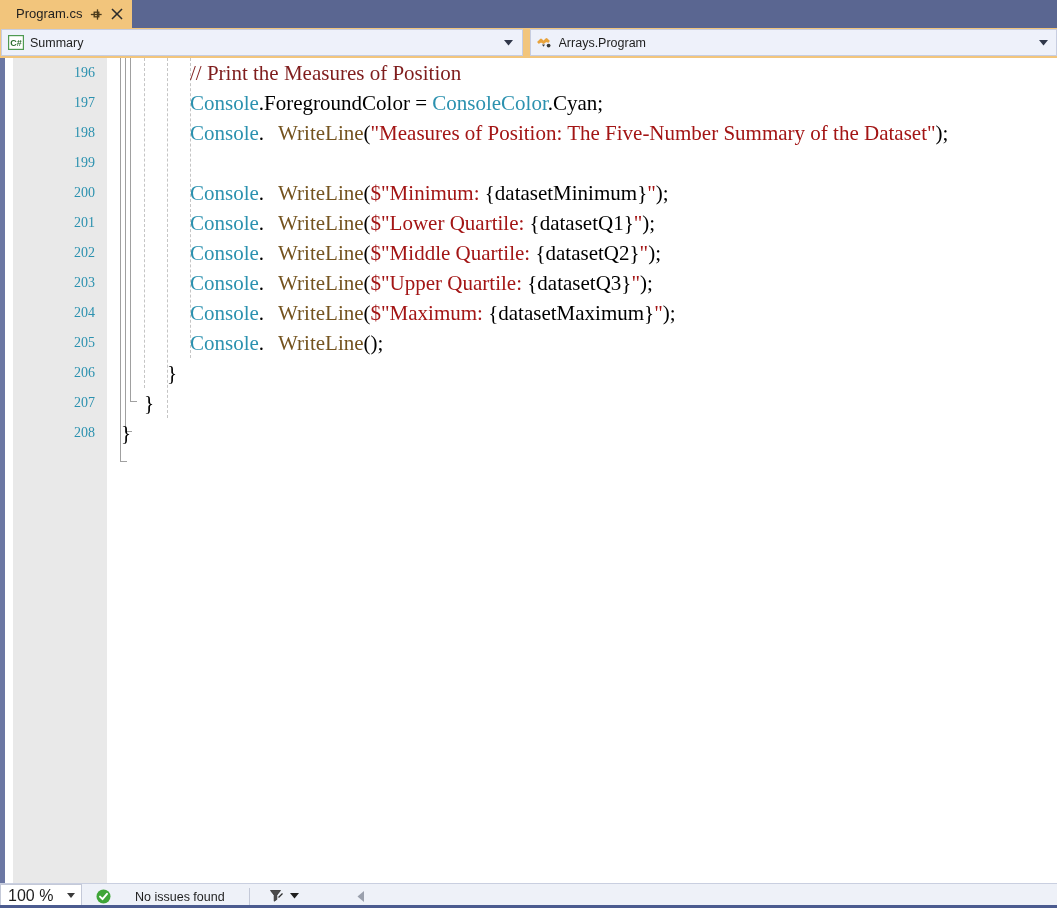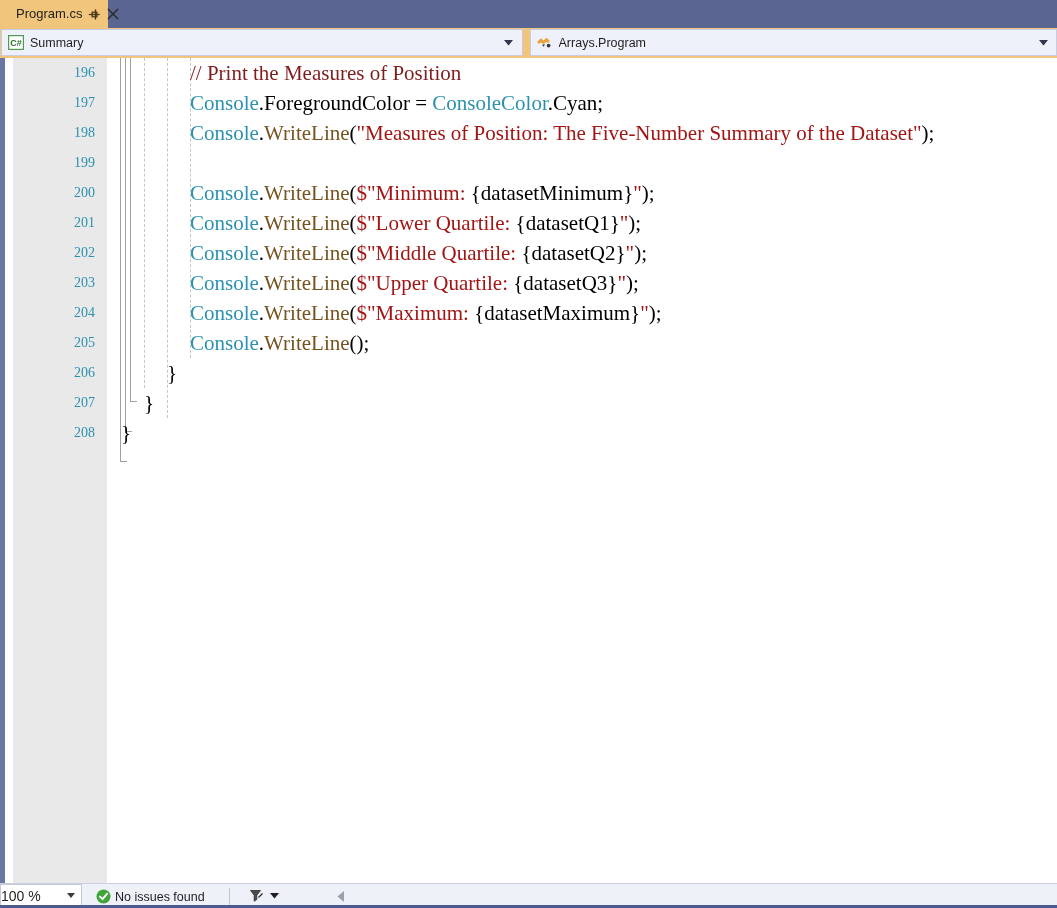--- a/index.html
+++ b/index.html
@@ -168,21 +168,21 @@
     font-family: "Liberation Serif", serif;
     font-size: 21px;
     line-height: 30px;
     color: #000000;
     white-space: pre;
   }
 
   
   .c-comment { color: #7f1d1d; }
   .c-type    { color: #2b91af; }
-  .c-member  { color: #74531f; }
+  .c-member  { color: #74531f; margin-left: 14px; }
   .c-string  { color: #a31515; }
   .c-var     { color: #000000; }
   .c-plain   { color: #000000; }
   .c-brace   { color: #000000; }
 
   
   .guide {
     position: absolute;
     top: 0;
     width: 0;
@@ -214,38 +214,39 @@
     height: 23px;
     background: #ffffff;
     border: 1px solid #c4c9d8;
     box-sizing: border-box;
     display: flex;
     align-items: center;
     cursor: pointer;
     margin-top: 0px;
   }
   .zoom-label {
-    font-size: 14px;
+    font-size: 16px;
     color: #1e1e1e;
+    padding-left: 7px;
     flex: 1 1 auto;
   }
   .zoom-arrow {
     width: 20px;
     display: flex; align-items: center; justify-content: center;
   }
   .status-section {
     display: flex;
     align-items: center;
     height: 25px;
   }
   .issues {
     padding-left: 14px;
     display: flex;
     align-items: center;
-    gap: 4px;
+    gap: 24px;
   }
   .issues-label {
     font-size: 12.5px;
     color: #1e1e1e;
   }
   .status-sep {
     width: 1px;
     height: 17px;
     background: #c4c9d8;
     margin: 4px 0 0 24px;
@@ -280,21 +281,21 @@
     height: 3px;
     background: #4b5b8f;
   }
 </style>
 </head>
 <body>
 
 <div id="app">
 
   <div class="tabstrip">
-    <div class="tab-active" id="tab-active" style="width: 108px; padding-left: 16px;">
+    <div class="tab-active" id="tab-active" style="width: 132px; padding-left: 16px;">
       <span class="tab-title">Program.cs</span>
       <span class="tab-btn">
         <svg width="13" height="13" viewBox="0 0 13 13">
           <g stroke="#4a3a1a" stroke-width="1.3" fill="none" stroke-linecap="square">
             <line x1="1.5" y1="6.5" x2="11" y2="6.5"></line>
             <line x1="7.5" y1="2" x2="7.5" y2="11"></line>
             <rect x="4.2" y="4.2" width="4.6" height="4.6"></rect>
           </g>
         </svg>
       </span>

